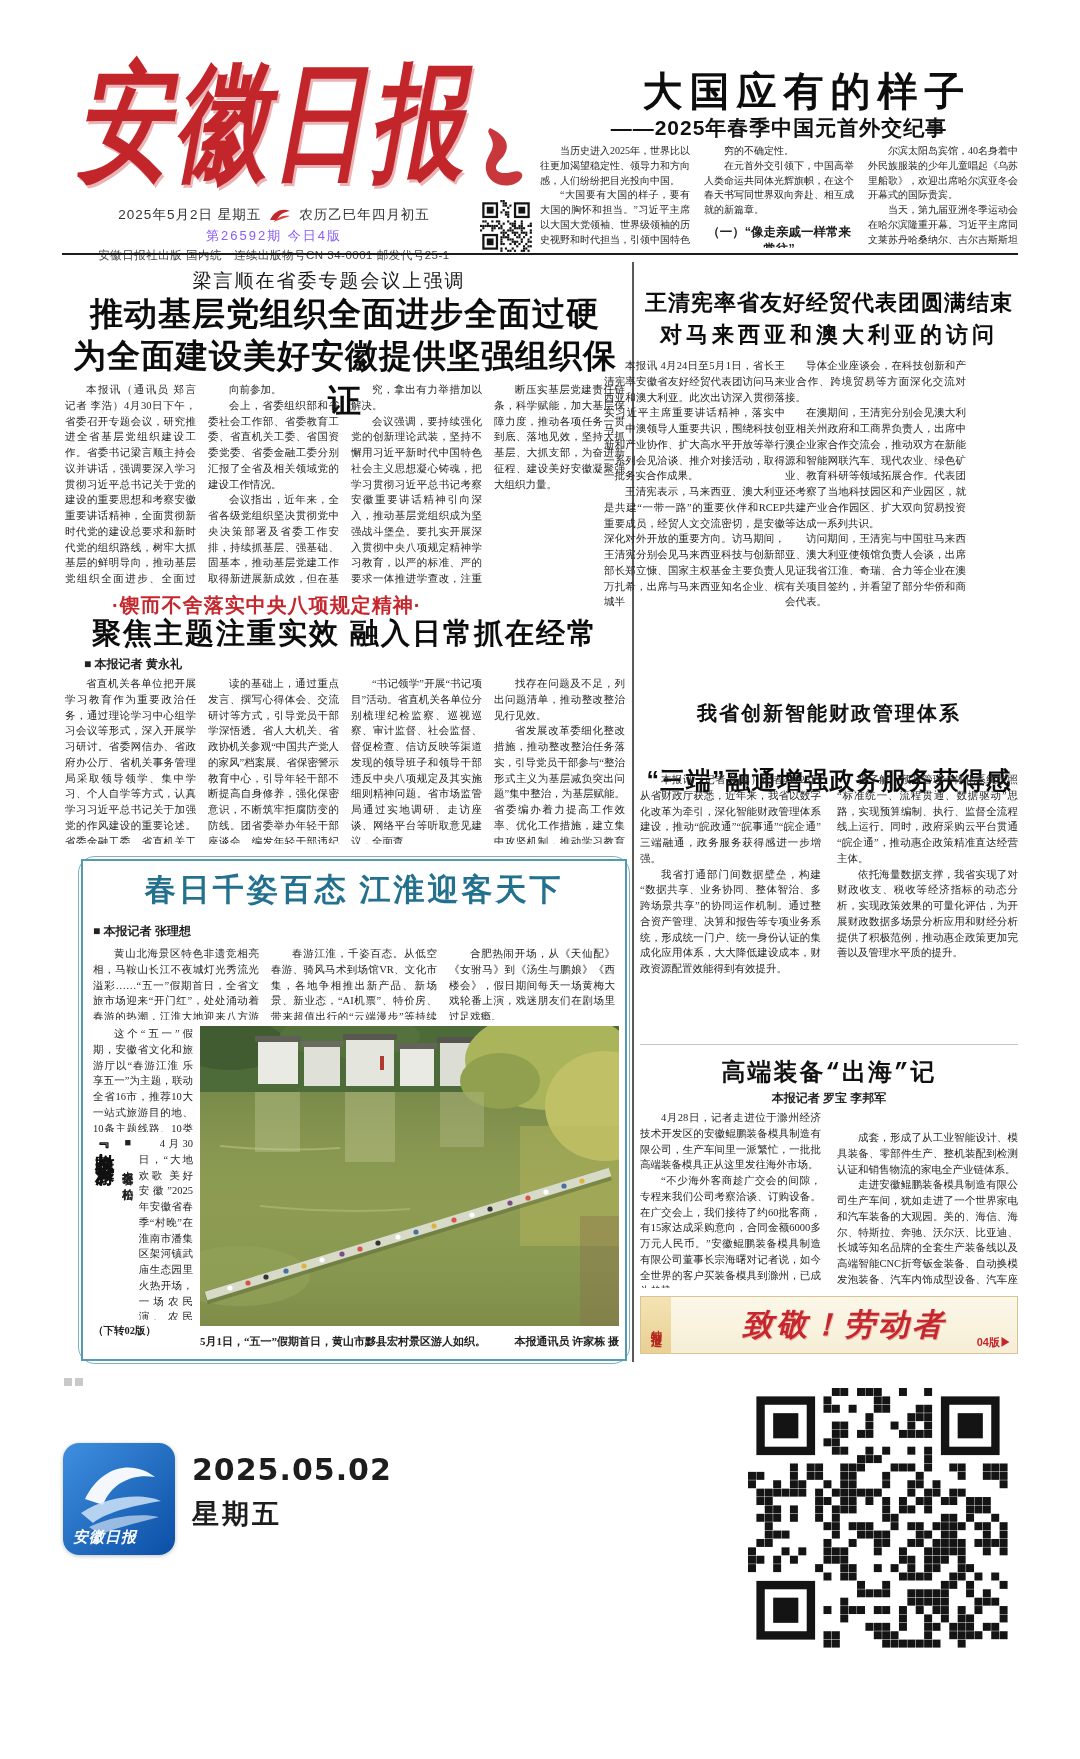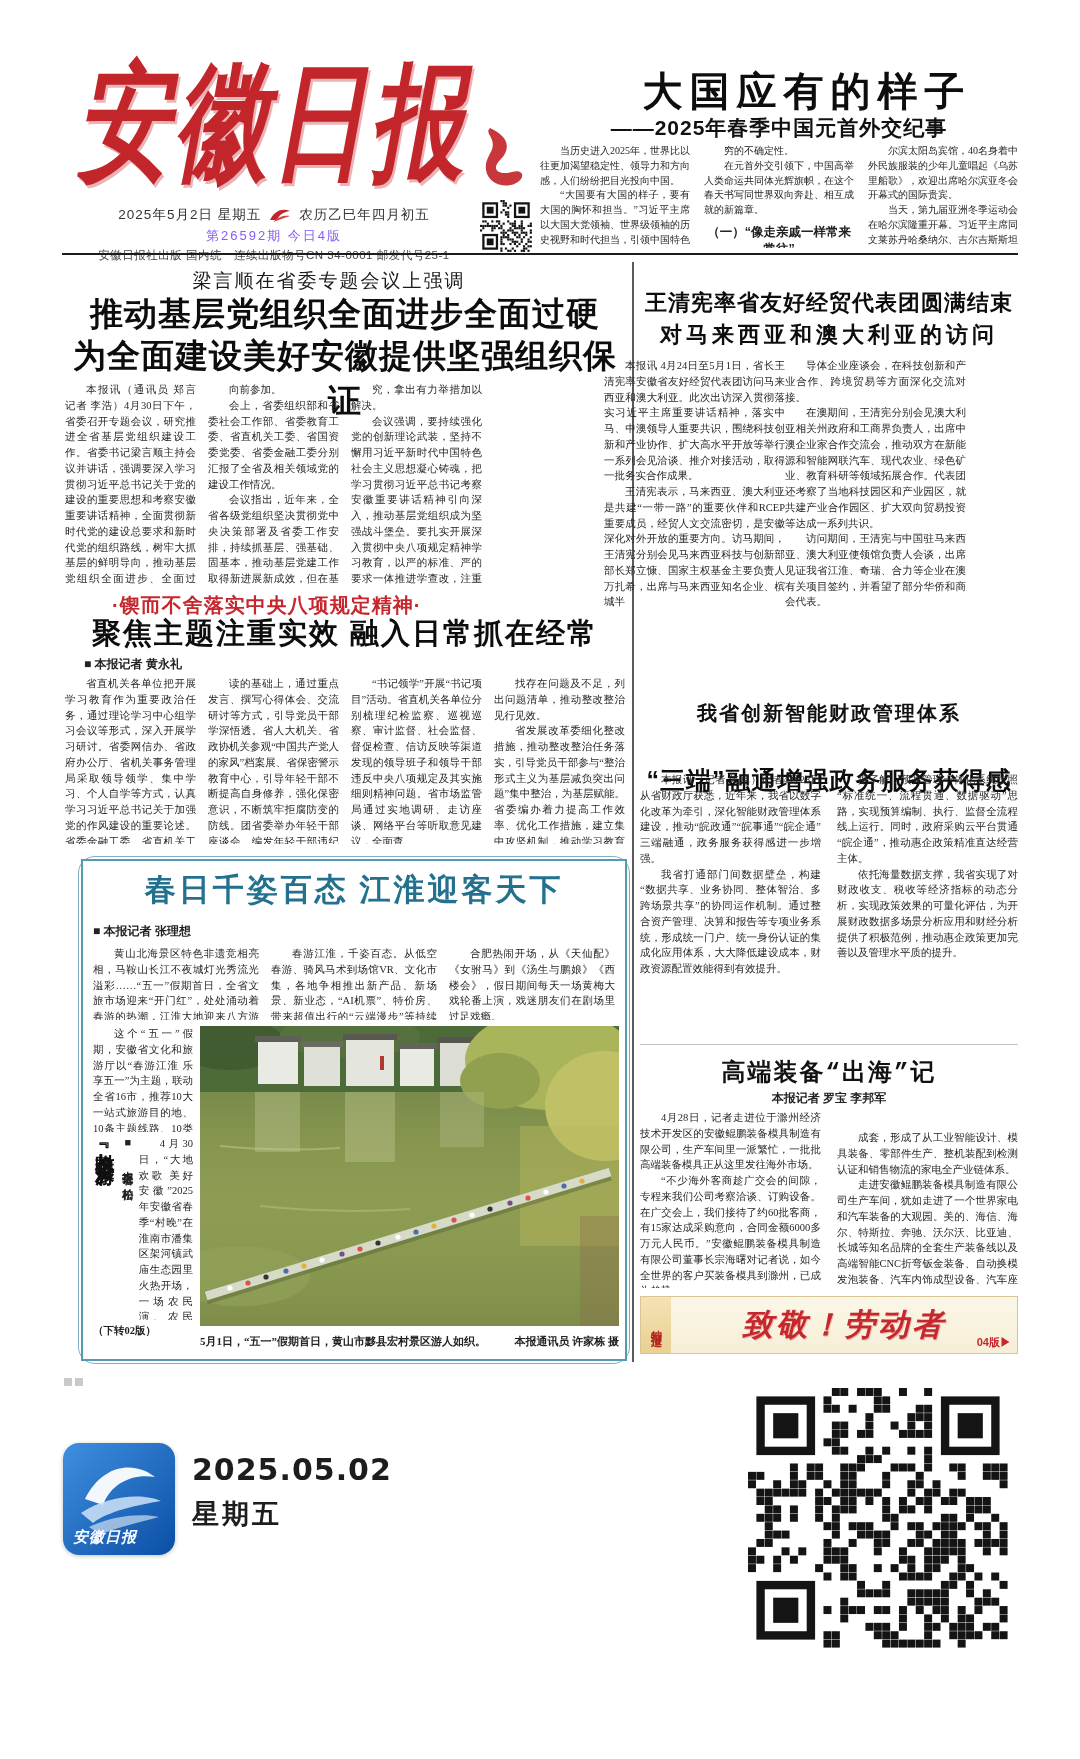--- a/index.html
+++ b/index.html
@@ -274,20 +274,23 @@
         <p>本报讯（通讯员 郑言 记者 李浩）4月30日下午，省委召开专题会议，研究推进全省基层党组织建设工作。省委书记梁言顺主持会议并讲话，强调要深入学习贯彻习近平总书记关于党的建设的重要思想和考察安徽重要讲话精神，全面贯彻新时代党的建设总要求和新时代党的组织路线，树牢大抓基层的鲜明导向，推动基层党组织全面进步、全面过硬，为奋力谱写中国式现代化安徽篇章提供坚强组织保证。省领导张西明、刘海泉、孙红梅、钱三雄、单</p>
       </div>
     <div class="col bt" style="width:131px;">
         <p>向前参加。</p>
         <p>会上，省委组织部和省委社会工作部、省委教育工委、省直机关工委、省国资委党委、省委金融工委分别汇报了全省及相关领域党的建设工作情况。</p>
         <p>会议指出，近年来，全省各级党组织坚决贯彻党中央决策部署及省委工作安排，持续抓基层、强基础、固基本，推动基层党建工作取得新进展新成效，但在基层党组织标准化规范化建设、党员队伍教育管理、压实基层党建责任等方面还存在一些薄弱环节，要深入研</p>
       </div>
     <div class="col bt" style="width:131px;">
         <p>究，拿出有力举措加以解决。</p>
         <p>会议强调，要持续强化党的创新理论武装，坚持不懈用习近平新时代中国特色社会主义思想凝心铸魂，把学习贯彻习近平总书记考察安徽重要讲话精神引向深入，推动基层党组织成为坚强战斗堡垒。要扎实开展深入贯彻中央八项规定精神学习教育，以严的标准、严的要求一体推进学查改，注重开门搞教育，真正让群众可感可及。要不</p>
+      </div>
+    <div class="col bt" style="width:131px;">
+        <p>断压实基层党建责任链条，科学赋能，加大基层保障力度，推动各项任务一贯到底、落地见效，坚持大抓基层、大抓支部，为奋进新征程、建设美好安徽凝聚强大组织力量。</p>
       </div>
   </div>
 
   <div class="abs sans red-kicker" style="left:66px; top:592px;">·锲而不舍落实中央八项规定精神·</div>
   <div class="abs sans center sec-title" style="left:65px; top:614px; width:560px;">聚焦主题注重实效 融入日常抓在经常</div>
   <div class="abs sans byline" style="left:84px; top:656px;">■ 本报记者 黄永礼</div>
 
   <div class="abs cols" style="left:65px; top:676px; width:560px; height:168px; gap:12px;">
     <div class="col bt" style="width:131px;">
         <p>省直机关各单位把开展学习教育作为重要政治任务，通过理论学习中心组学习会议等形式，深入开展学习研讨。省委网信办、省政府办公厅、省机关事务管理局采取领导领学、集中学习、个人自学等方式，认真学习习近平总书记关于加强党的作风建设的重要论述。省委金融工委、省直机关工委等在认真研</p>

